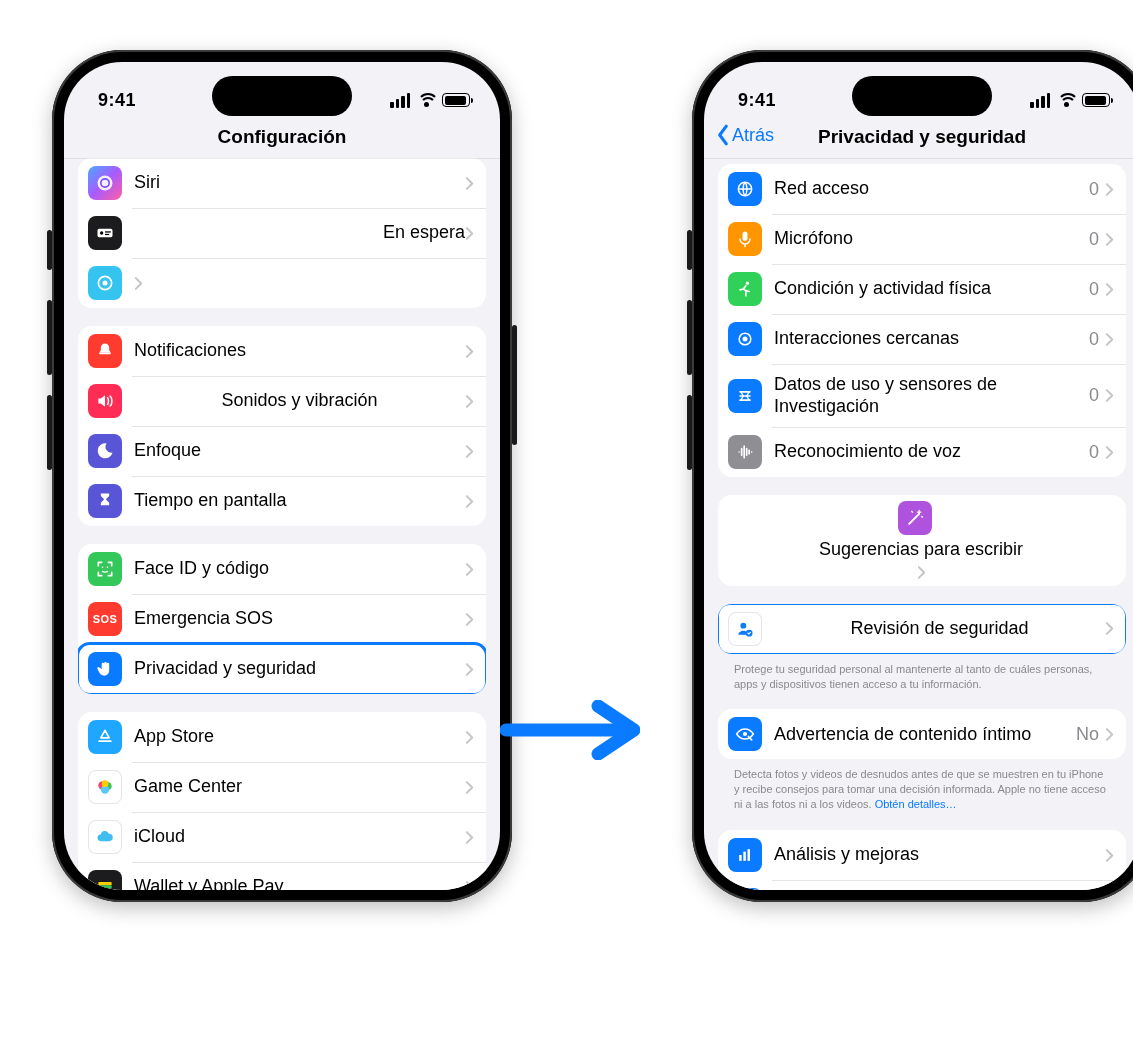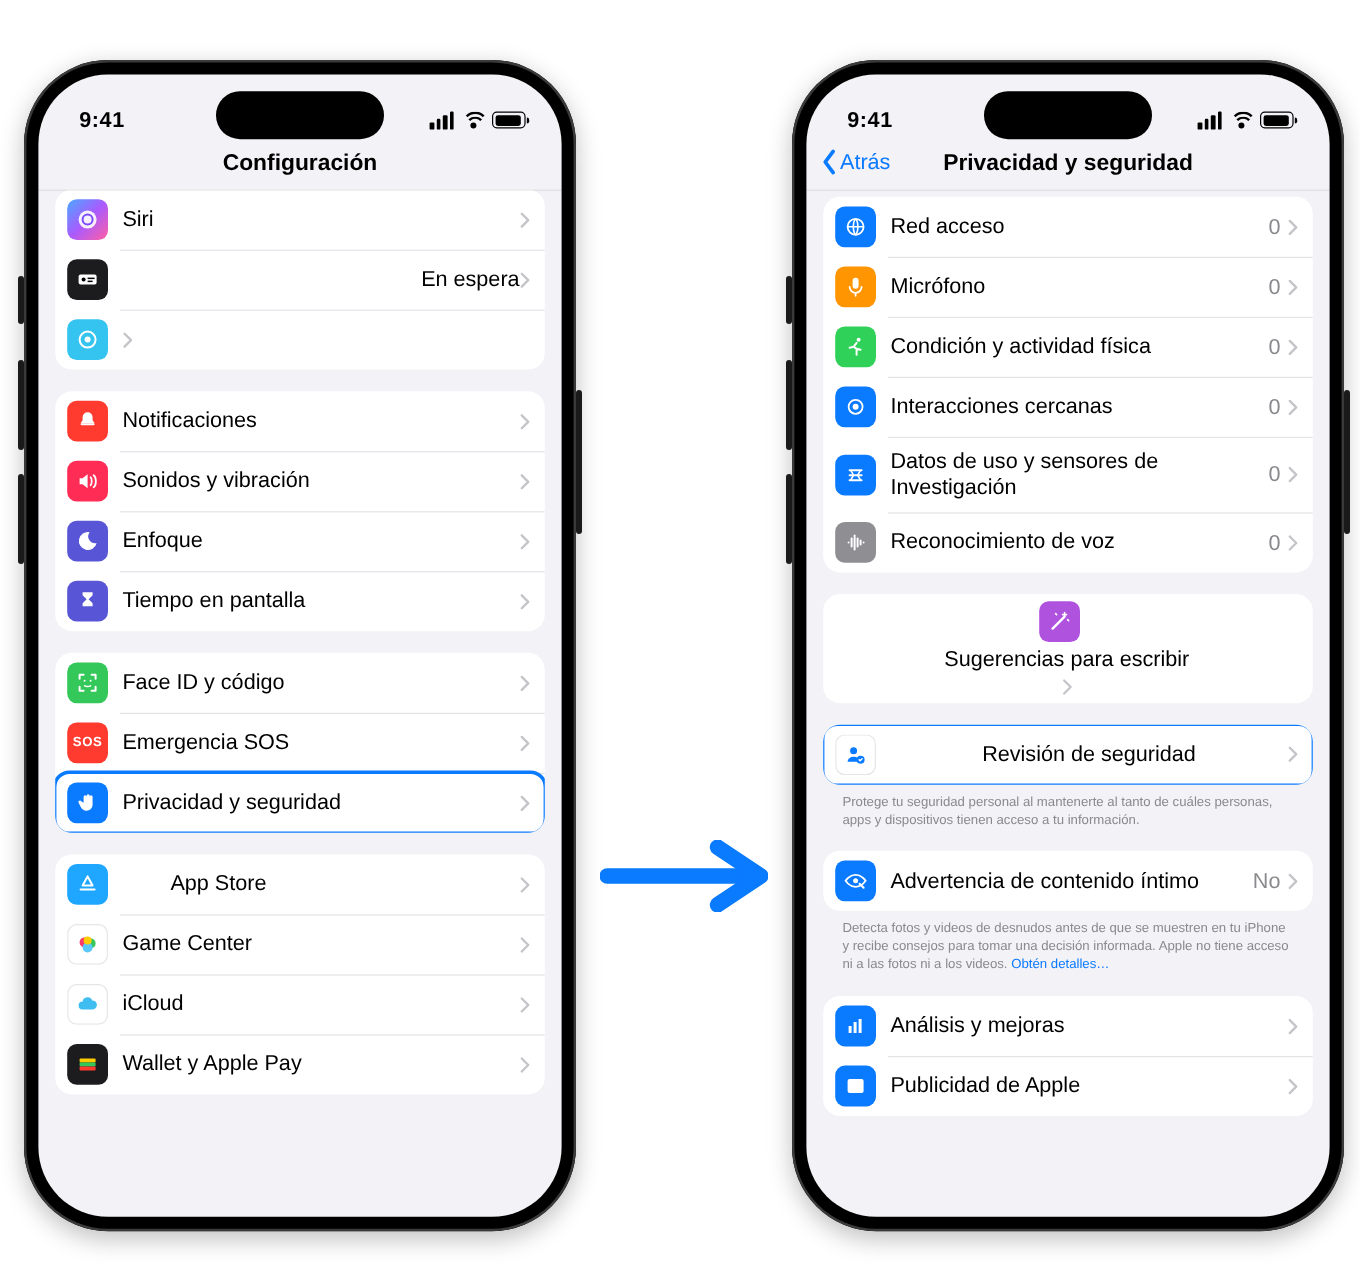--- a/index.html
+++ b/index.html
@@ -1,22 +1,23 @@
 <!DOCTYPE html>
 <html><head>
 <meta charset="utf-8">
 <style>
   * { box-sizing: border-box; margin:0; padding:0; font-family: -apple-system, "SF Pro Text", "Helvetica Neue", Arial, sans-serif; }
   body { background:#fff; width:1133px; height:1064px; position:relative; }
 
   .stage { position:relative; width:1133px; height:1064px; }
   .phone {
-    position:absolute; top:50px; width:460px; height:976px;
+    position:absolute; top:50px; width:460px; height:852px;
     background:#000; border-radius:70px; padding:12px;
     box-shadow:0 0 0 2px #3a3a3a inset, 0 6px 20px rgba(0,0,0,.25);
+    margin-left:32px;
   }
   .phone.left  { left:20px; }
   .phone.right { left:660px; }
 
   
   .edge { position:absolute; background:#1a1a1a; border-radius:4px; }
   .edge.vl1 { left:-5px; top:180px; width:5px; height:40px; }
   .edge.vl2 { left:-5px; top:250px; width:5px; height:75px; }
   .edge.vl3 { left:-5px; top:345px; width:5px; height:75px; }
   .edge.pr  { right:-5px; top:275px; width:5px; height:120px; }
@@ -220,21 +221,21 @@
                   <rect x="5" y="14" width="14" height="2" rx="1" fill="#fff"></rect>
                 </svg>
               </div>
               <div class="label">Notificaciones</div>
               <div class="chev">
                 <svg viewBox="0 0 10 16">
                   <path d="M2 2 L8 8 L2 14" fill="none" stroke="currentColor" stroke-width="2.2" stroke-linecap="round" stroke-linejoin="round"></path>
                 </svg>
               </div>
             </div>
-            <div class="row" style="position: relative;">
+            <div class="row" style="position: relative; text-align: center;">
               <div class="appicon bg-pink">
                 <svg viewBox="0 0 24 24">
                   <path d="M4 9h3l5-4v14l-5-4H4z" fill="#fff"></path>
                   <path d="M15 8c1.5 1 1.5 7 0 8M18 6c3 2 3 10 0 12" stroke="#fff" stroke-width="1.8" fill="none" stroke-linecap="round"></path>
                 </svg>
               </div>
               <div class="label">Sonidos y vibración</div>
               <div class="chev">
                 <svg viewBox="0 0 10 16">
                   <path d="M2 2 L8 8 L2 14" fill="none" stroke="currentColor" stroke-width="2.2" stroke-linecap="round" stroke-linejoin="round"></path>
@@ -305,21 +306,21 @@
               <div class="label">Privacidad y seguridad</div>
               <div class="chev">
                 <svg viewBox="0 0 10 16">
                   <path d="M2 2 L8 8 L2 14" fill="none" stroke="currentColor" stroke-width="2.2" stroke-linecap="round" stroke-linejoin="round"></path>
                 </svg>
               </div>
               <div class="hl" style="inset: -2px;"></div>
             </div>
           </div>
           <div class="group">
-            <div class="row" style="position: relative; gap: 40px;">
+            <div class="row" style="position: relative;">
               <div class="appicon bg-appstore">
                 <svg viewBox="0 0 24 24">
                   <path d="M12 4l5 9H7z" fill="none" stroke="#fff" stroke-width="2" stroke-linejoin="round"></path>
                   <line x1="5" y1="17" x2="19" y2="17" stroke="#fff" stroke-width="2" stroke-linecap="round"></line>
                 </svg>
               </div>
               <div class="label">App Store</div>
               <div class="chev">
                 <svg viewBox="0 0 10 16">
                   <path d="M2 2 L8 8 L2 14" fill="none" stroke="currentColor" stroke-width="2.2" stroke-linecap="round" stroke-linejoin="round"></path>

